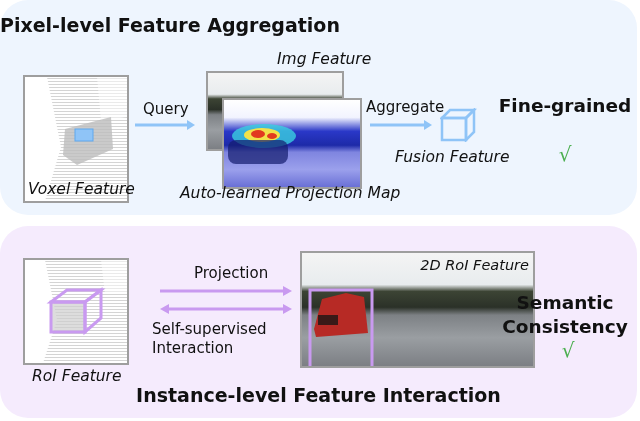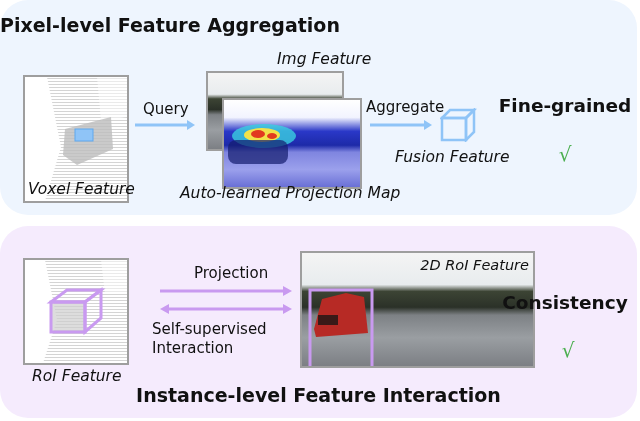--- a/index.html
+++ b/index.html
@@ -104,17 +104,18 @@
 <div class="abs frame photo" style="left:300px;top:251px;width:235px;height:117px;">
   <svg width="191" height="113" style="position:absolute;left:0;top:0">
     <polygon points="12,76 20,46 44,40 62,44 66,80 14,84" fill="#b72a25"></polygon>
     <rect x="16" y="62" width="20" height="10" fill="#3a1a18"></rect>
     <rect x="8" y="40" width="62" height="82" fill="none" stroke="#c99af0" stroke-width="3" transform="translate(0,-3)"></rect>
   </svg>
   <div class="abs ital" style="right:4px;top:4px;font-size:14.5px;">2D RoI Feature</div>
 </div>
 
 <div class="abs claim" style="left:495px;top:291px;width:140px;">
+  <div>Semantic</div>
   <div>Consistency</div>
 </div>
 <div class="abs check" style="left:548px;top:338px;width:40px;">√</div>
 
 <div class="abs title" style="left:0;width:637px;top:384px;text-align:center;">Instance-level Feature Interaction</div>
 
 </body></html>

